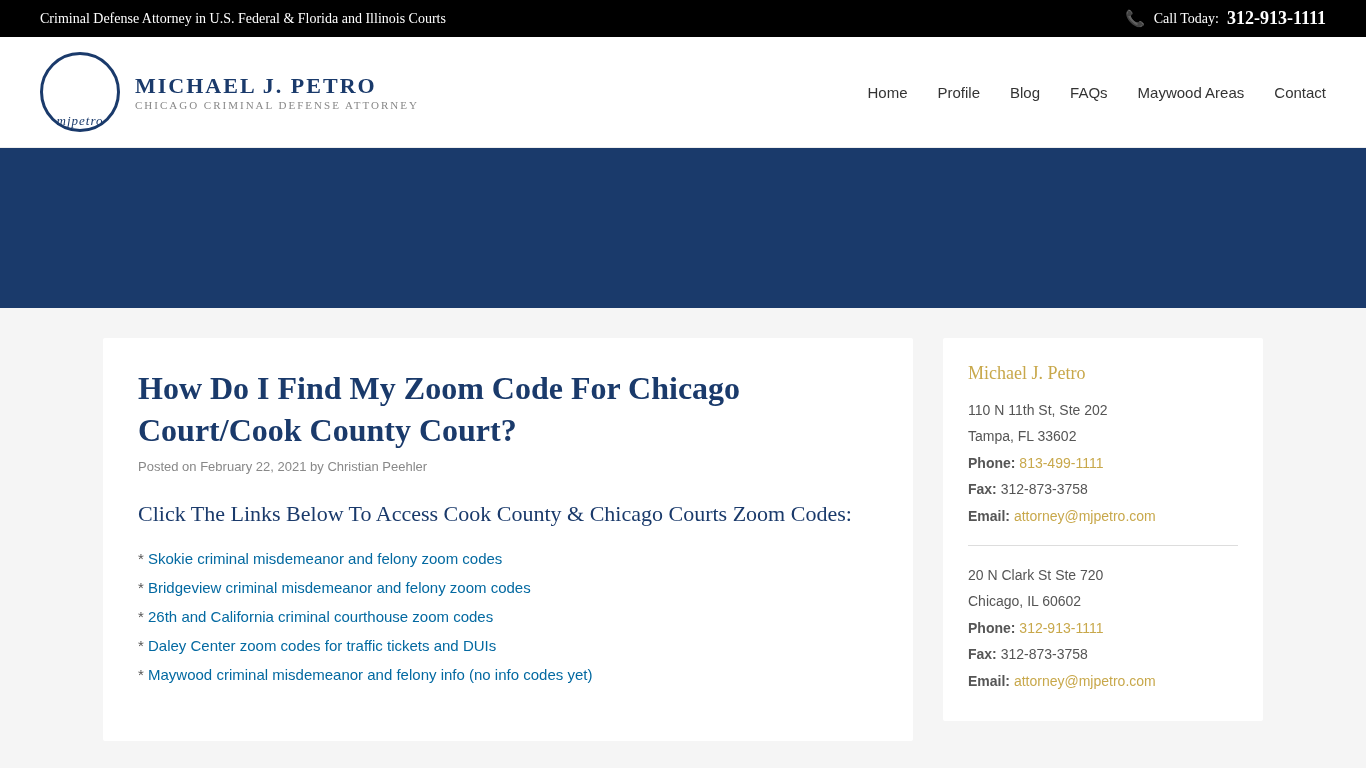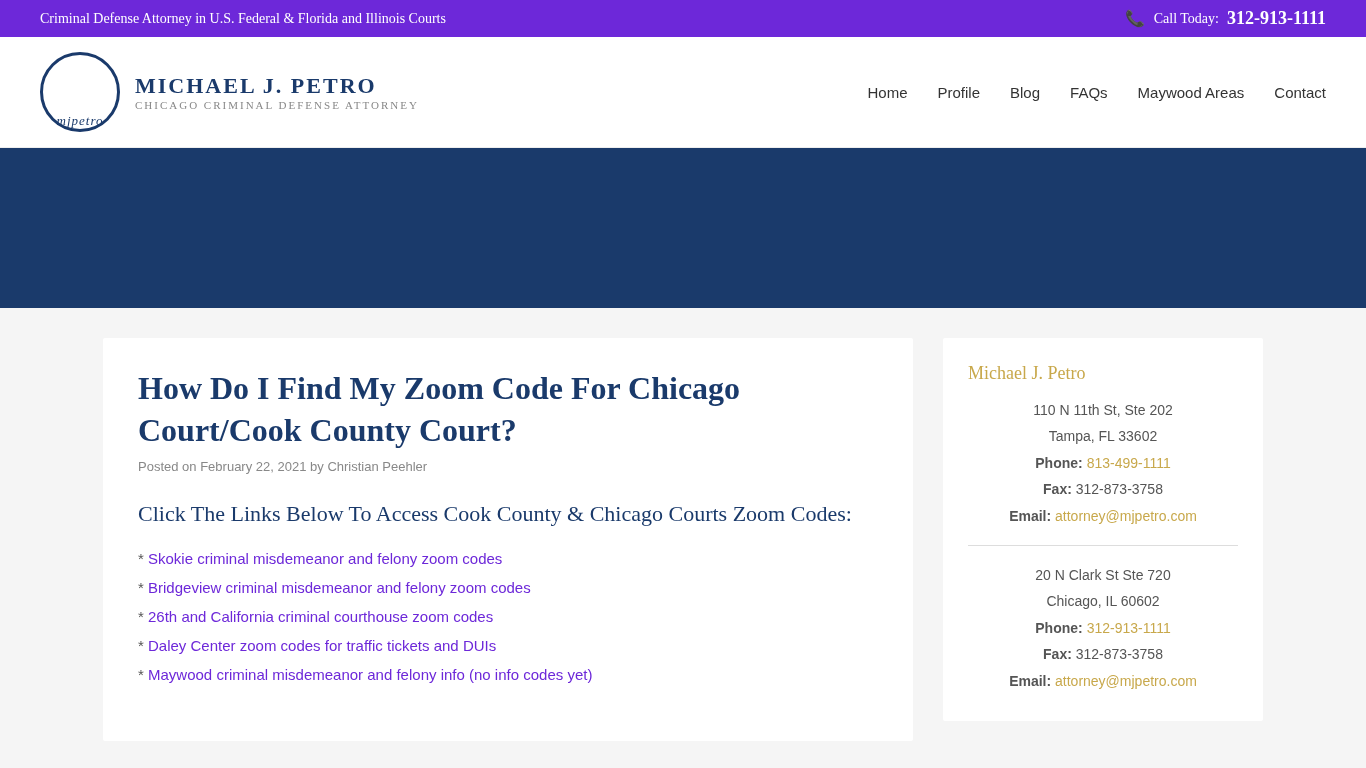--- a/index.html
+++ b/index.html
@@ -1,20 +1,20 @@
 <!DOCTYPE html>
 <html><head>
   <meta charset="utf-8">
   <style>
     * { margin: 0; padding: 0; box-sizing: border-box; }
     body { font-family: 'Georgia', serif; font-size: 16px; color: #333; background: #f5f5f5; }
 
     
     .top-bar {
-      background-color: #6d28d9;
+      background-color: #000000;
       color: #fff;
       padding: 8px 40px;
       display: flex;
       justify-content: space-between;
       align-items: center;
       font-size: 14px;
     }
     .top-bar .tagline { font-size: 14px; }
     .top-bar .phone-area { display: flex; align-items: center; gap: 8px; }
     .top-bar .call-today { font-size: 14px; }
@@ -107,21 +107,21 @@
       line-height: 1.4;
     }
     .link-list { list-style: none; padding: 0; }
     .link-list li {
       margin-bottom: 12px;
       font-family: Arial, sans-serif;
       font-size: 15px;
       color: #555;
     }
     .link-list li a {
-      color: #6d28d9;
+      color: #0369a1;
       text-decoration: none;
     }
 
     
     .sidebar {
       width: 320px;
       flex-shrink: 0;
     }
     .sidebar-card {
       background: #fff;
@@ -134,21 +134,20 @@
       font-size: 18px;
       margin-bottom: 15px;
       font-weight: normal;
     }
     .sidebar-card p {
       font-size: 14px;
       color: #555;
       line-height: 1.6;
       margin-bottom: 4px;
       font-family: Arial, sans-serif;
-      text-align: center;
     }
     .sidebar-card a {
       color: #c8a84b;
       text-decoration: none;
     }
     .sidebar-card hr {
       border: none;
       border-top: 1px solid #ddd;
       margin: 18px 0;
     }

